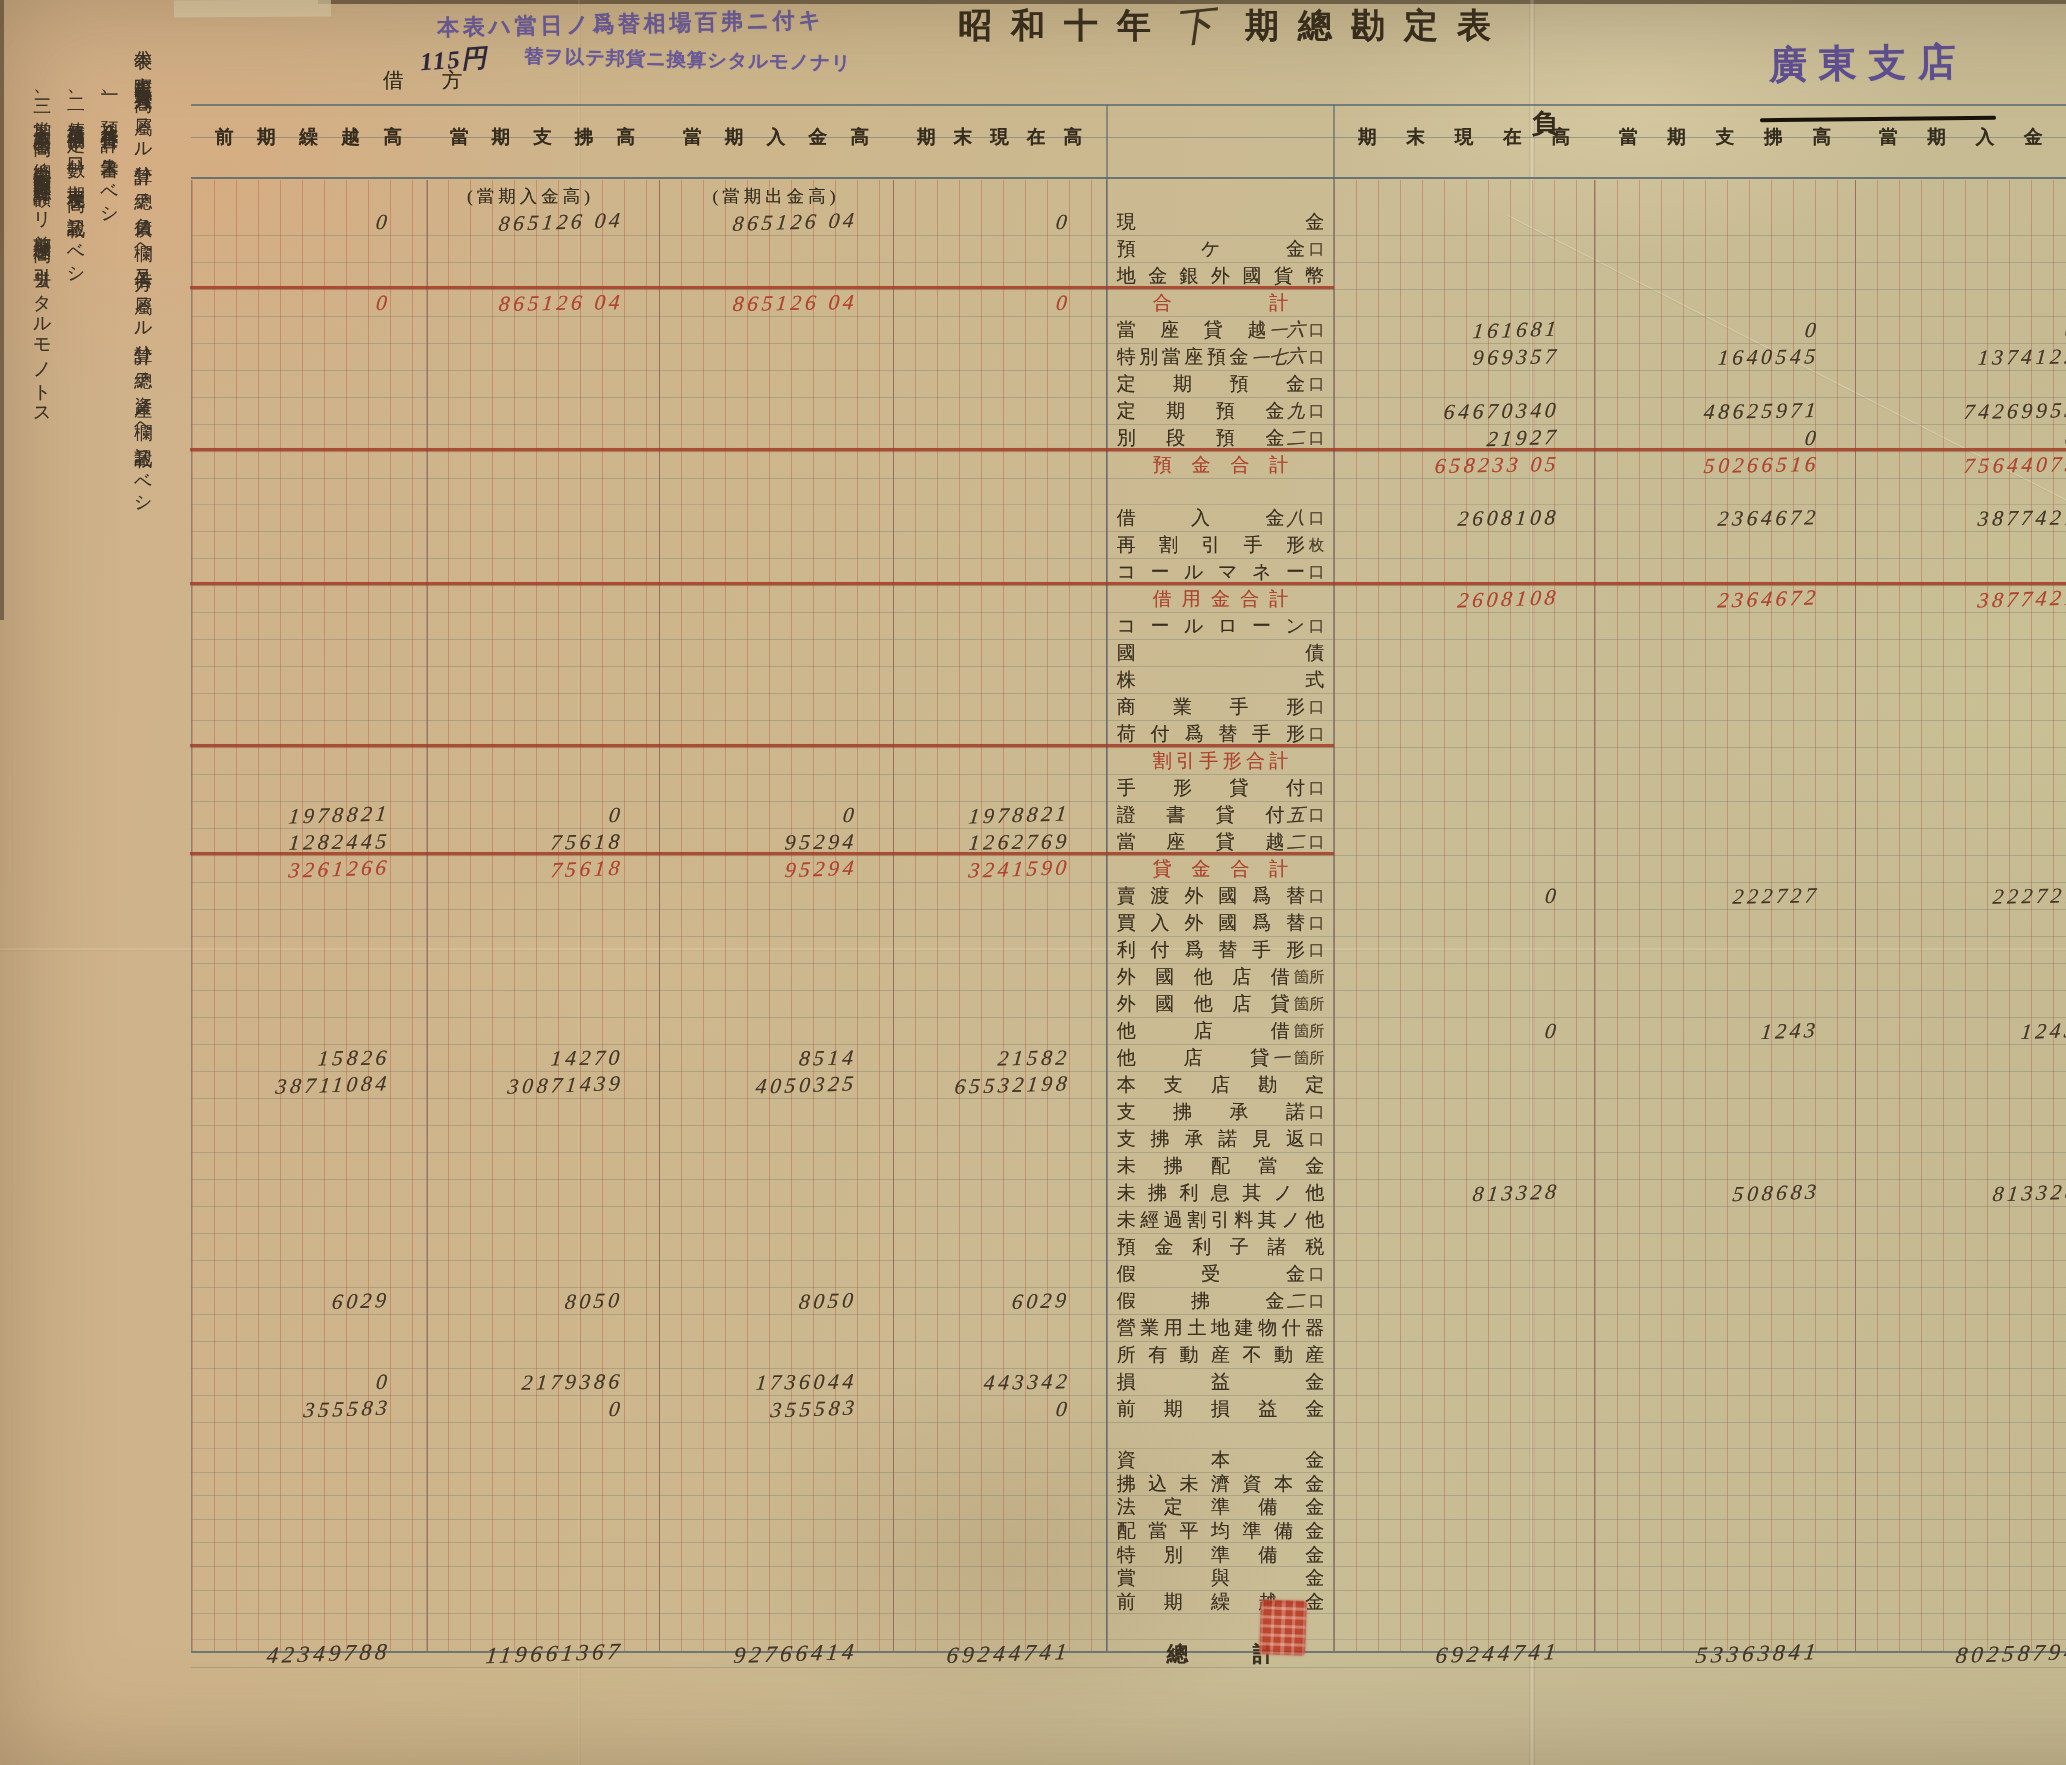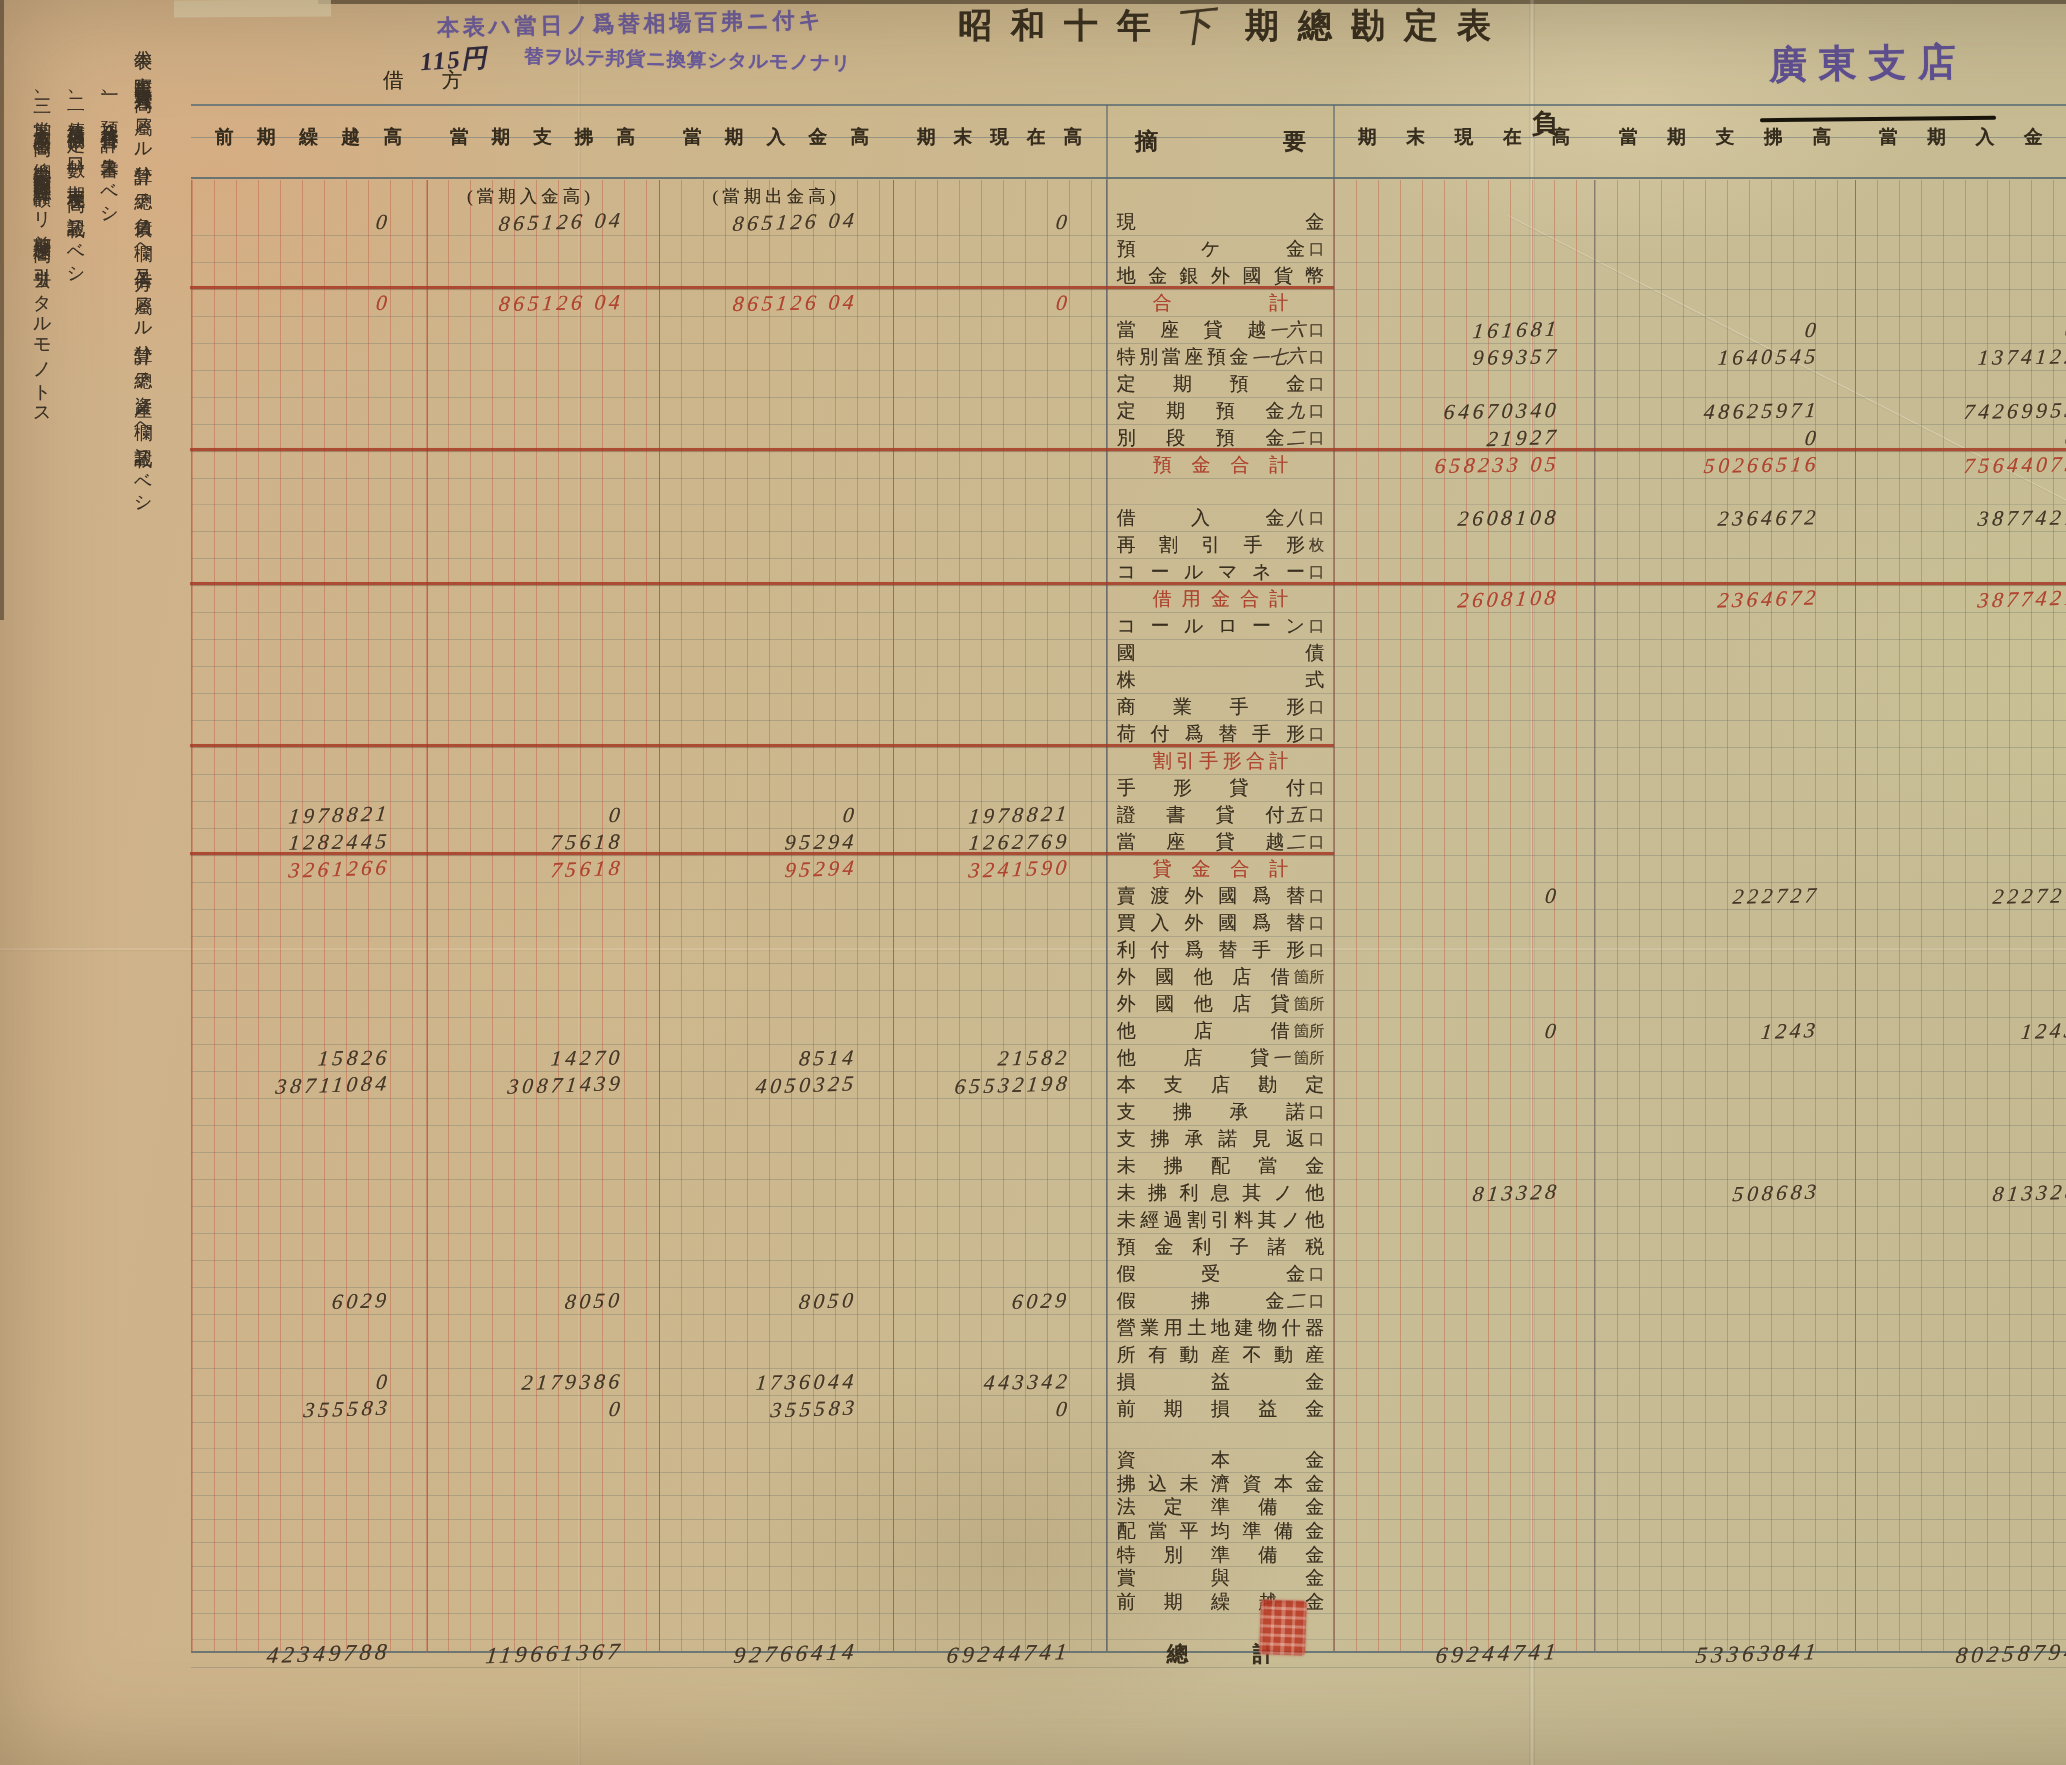--- a/index.html
+++ b/index.html
@@ -142,23 +142,20 @@
   <div class="colbg first-l" style="left:191px;width:235px;"></div>
   <div class="colbg" style="left:426px;width:233px;"></div>
   <div class="colbg" style="left:659px;width:234px;"></div>
   <div class="colbg" style="left:893px;width:213px;"></div>
   <div class="midbg"></div>
   <div class="colbg" style="left:1334px;width:260px;"></div>
   <div class="colbg" style="left:1595px;width:260px;"></div>
   <div class="colbg" style="left:1855px;width:260px;"></div>
 
   <div class="sec-head sec-liab printed">負債</div>
-  <div class="summary-head">
-    <div class="jlab printed">摘要</div>
-  </div>
   <div class="col-head printed" style="left:191px;width:235px;">前期繰越高</div>
   <div class="col-head printed" style="left:426px;width:233px;">當期支拂高</div>
   <div class="col-head printed" style="left:659px;width:234px;">當期入金高</div>
   <div class="col-head printed" style="left:893px;width:213px;">期末現在高</div>
   <div class="col-head printed" style="left:1334px;width:260px;">期末現在高</div>
   <div class="col-head printed" style="left:1595px;width:260px;">當期支拂高</div>
   <div class="col-head printed" style="left:1855px;width:260px;">當期入金高</div>
 
   <div class="subhead printed" style="left:414px;width:233px;">(當期入金高)</div>
   <div class="subhead printed" style="left:659px;width:234px;">(當期出金高)</div>

